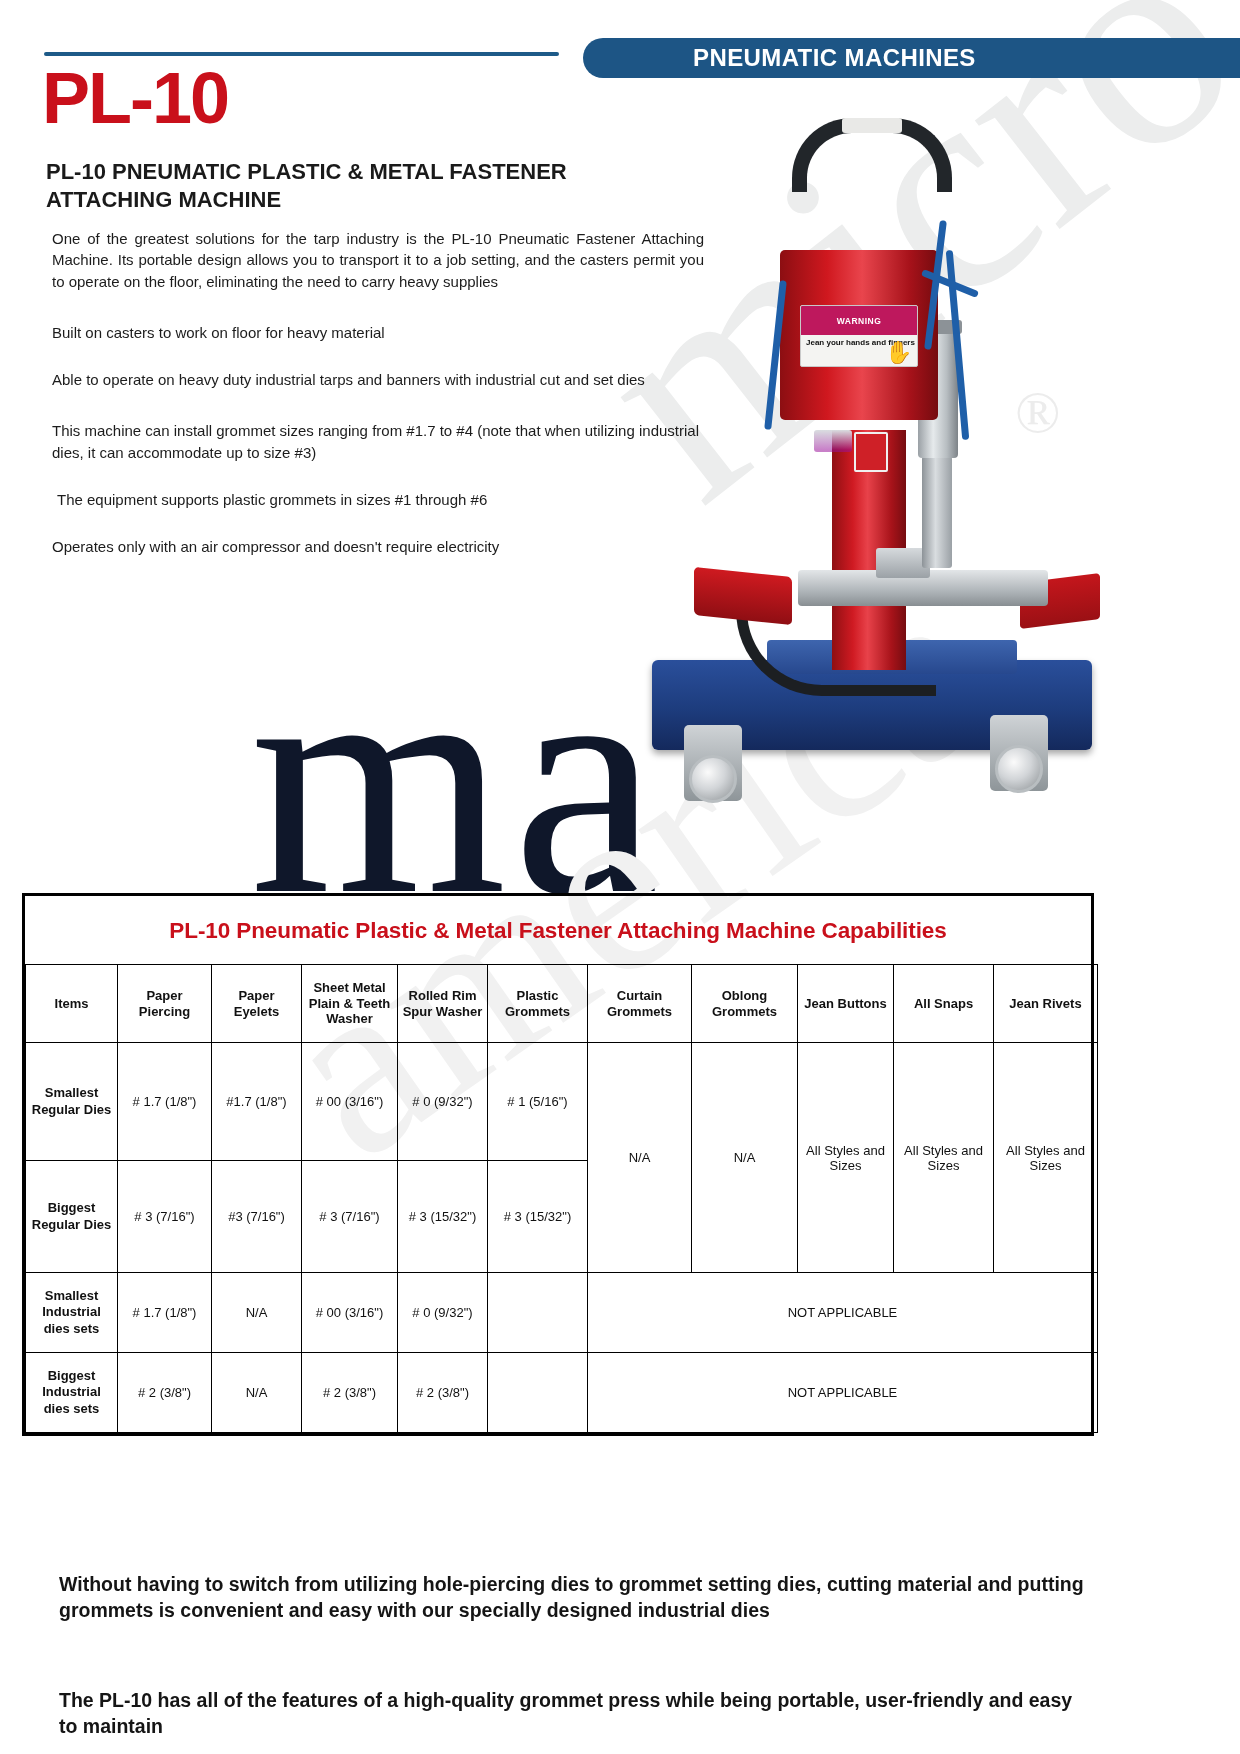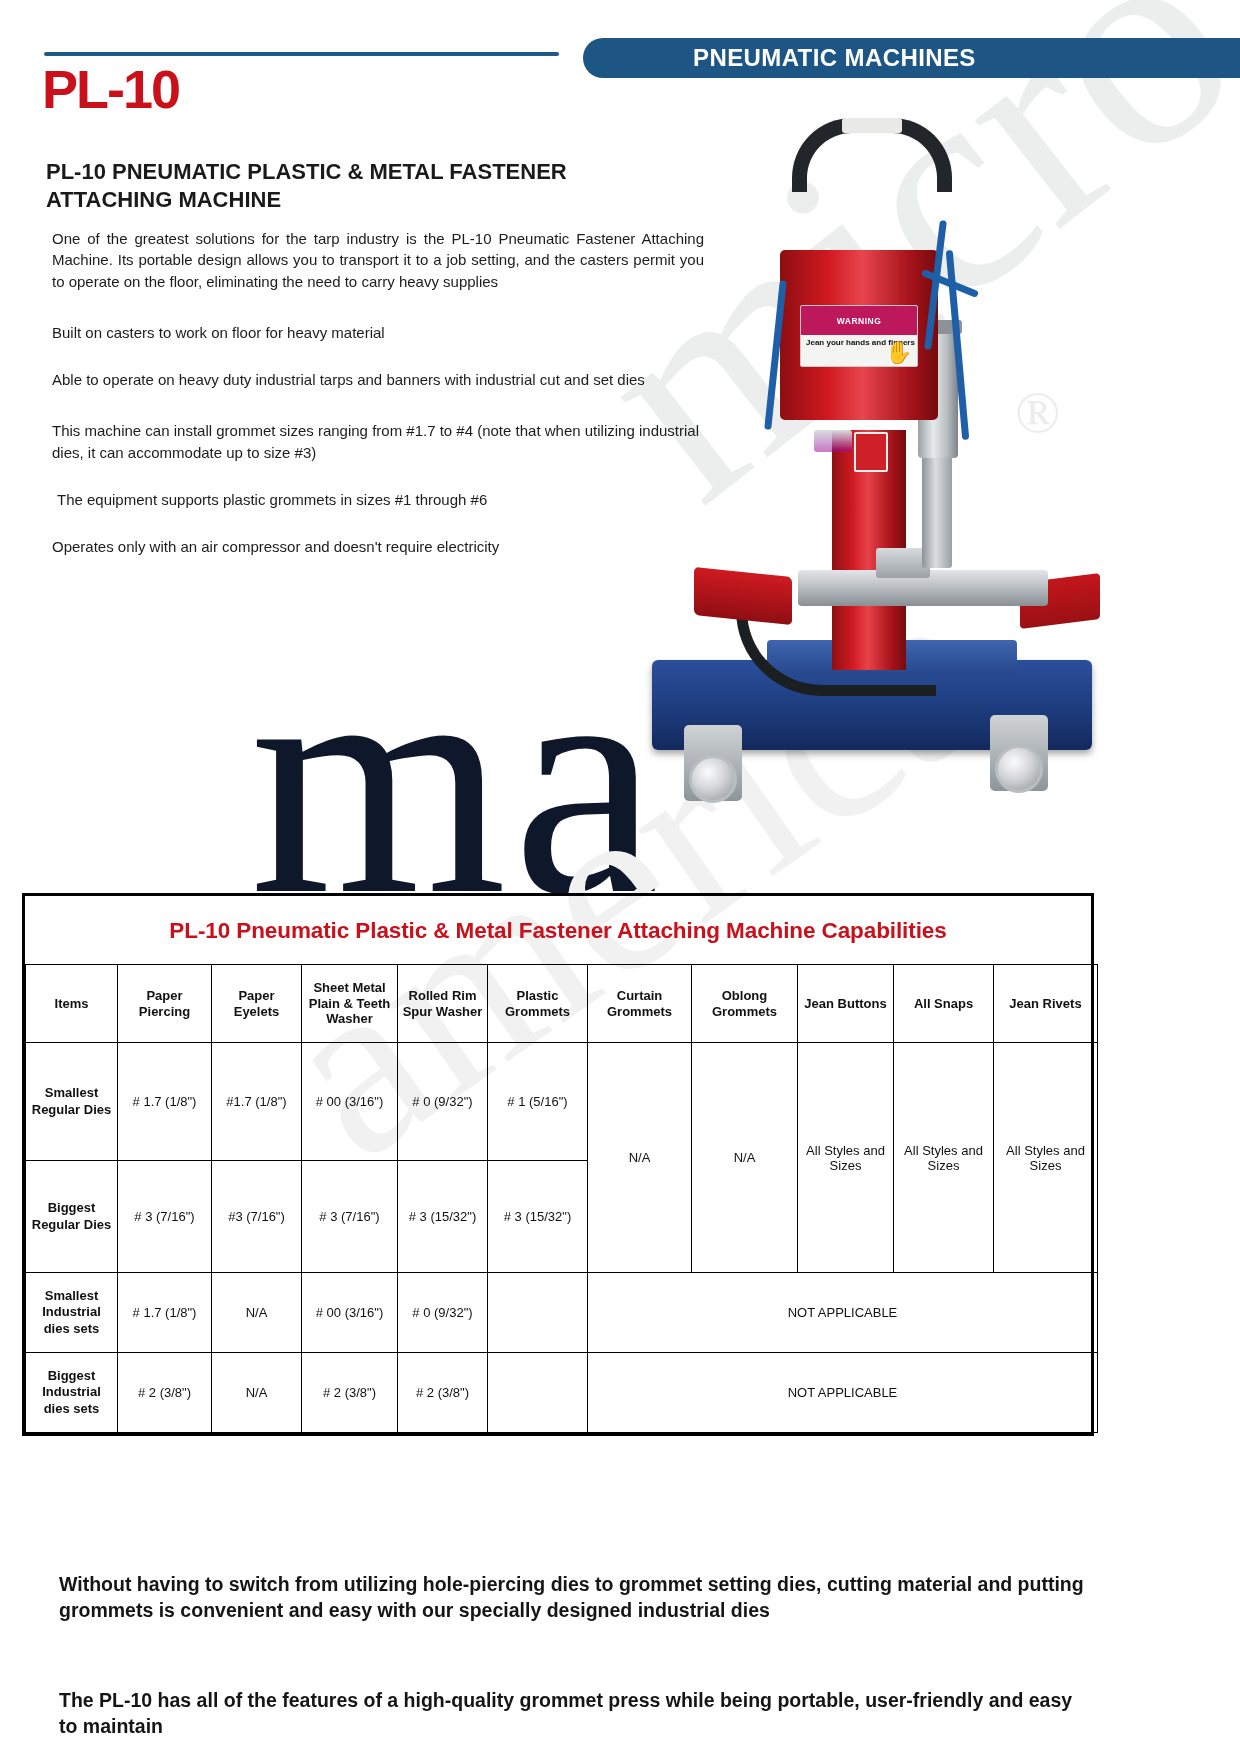--- a/index.html
+++ b/index.html
@@ -79,21 +79,21 @@
     font-weight: bold;
     letter-spacing: 0.4px;
     display: flex;
     align-items: center;
     padding-left: 110px;
   }
 
   .model-name {
     position: absolute;
     left: 42px; top: 62px;
-    font-size: 54px;
+    font-size: 72px;
     font-weight: bold;
     color: #c9101b;
     letter-spacing: -2px;
     line-height: 1;
   }
 
   .product-title {
     position: absolute;
     left: 46px; top: 158px;
     width: 640px;

